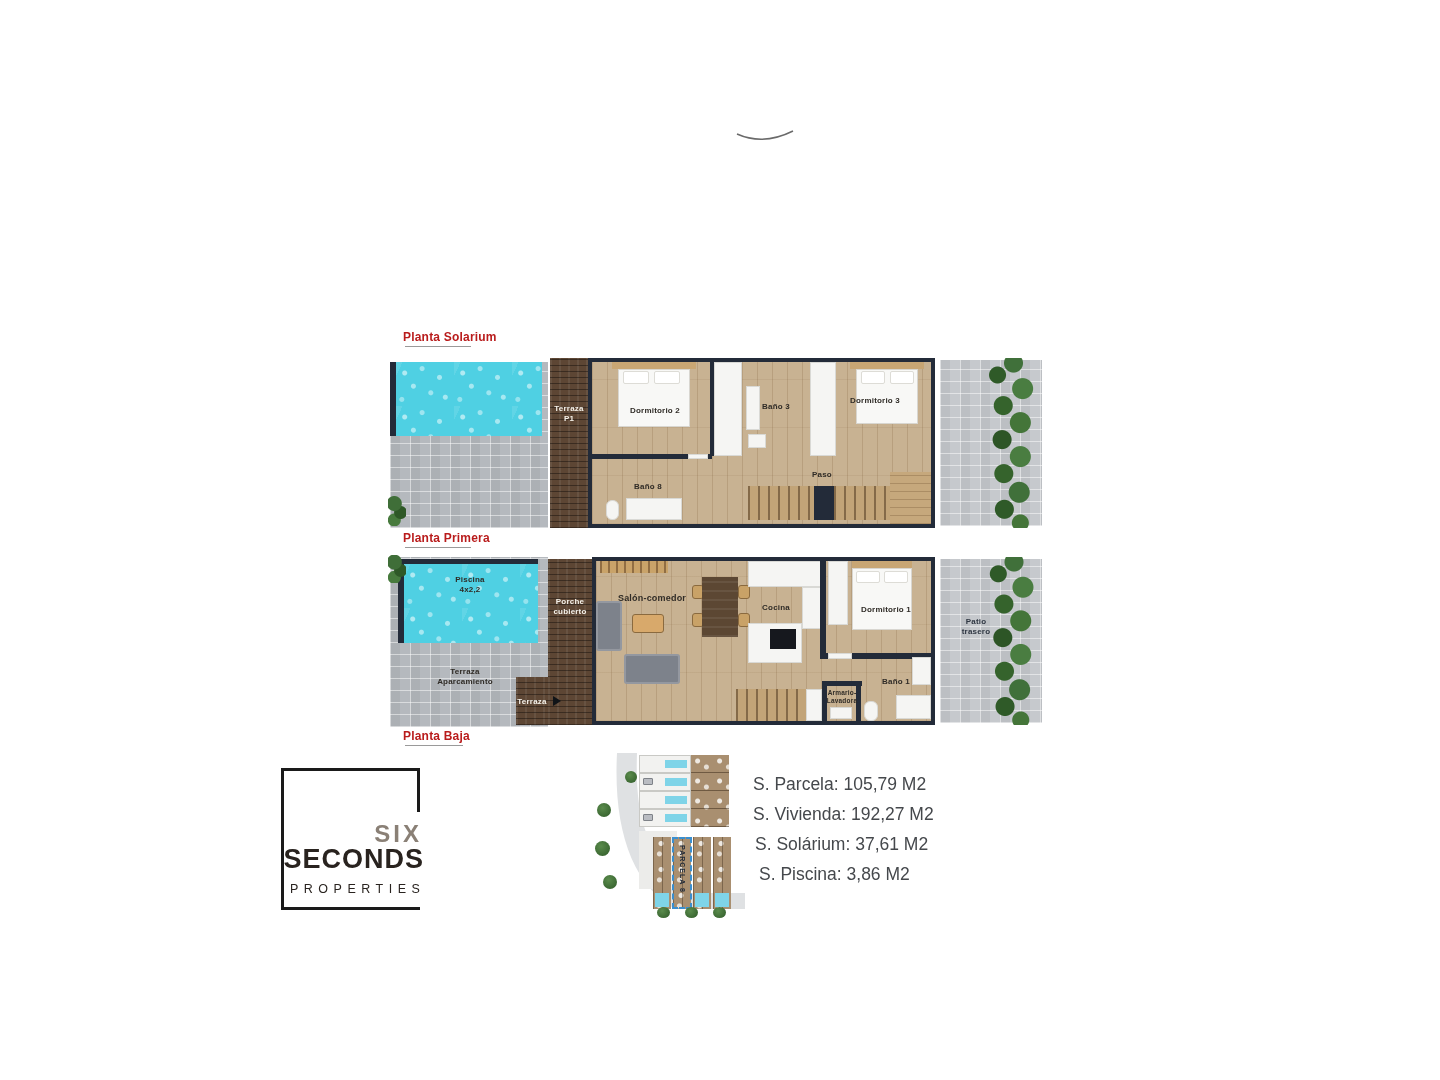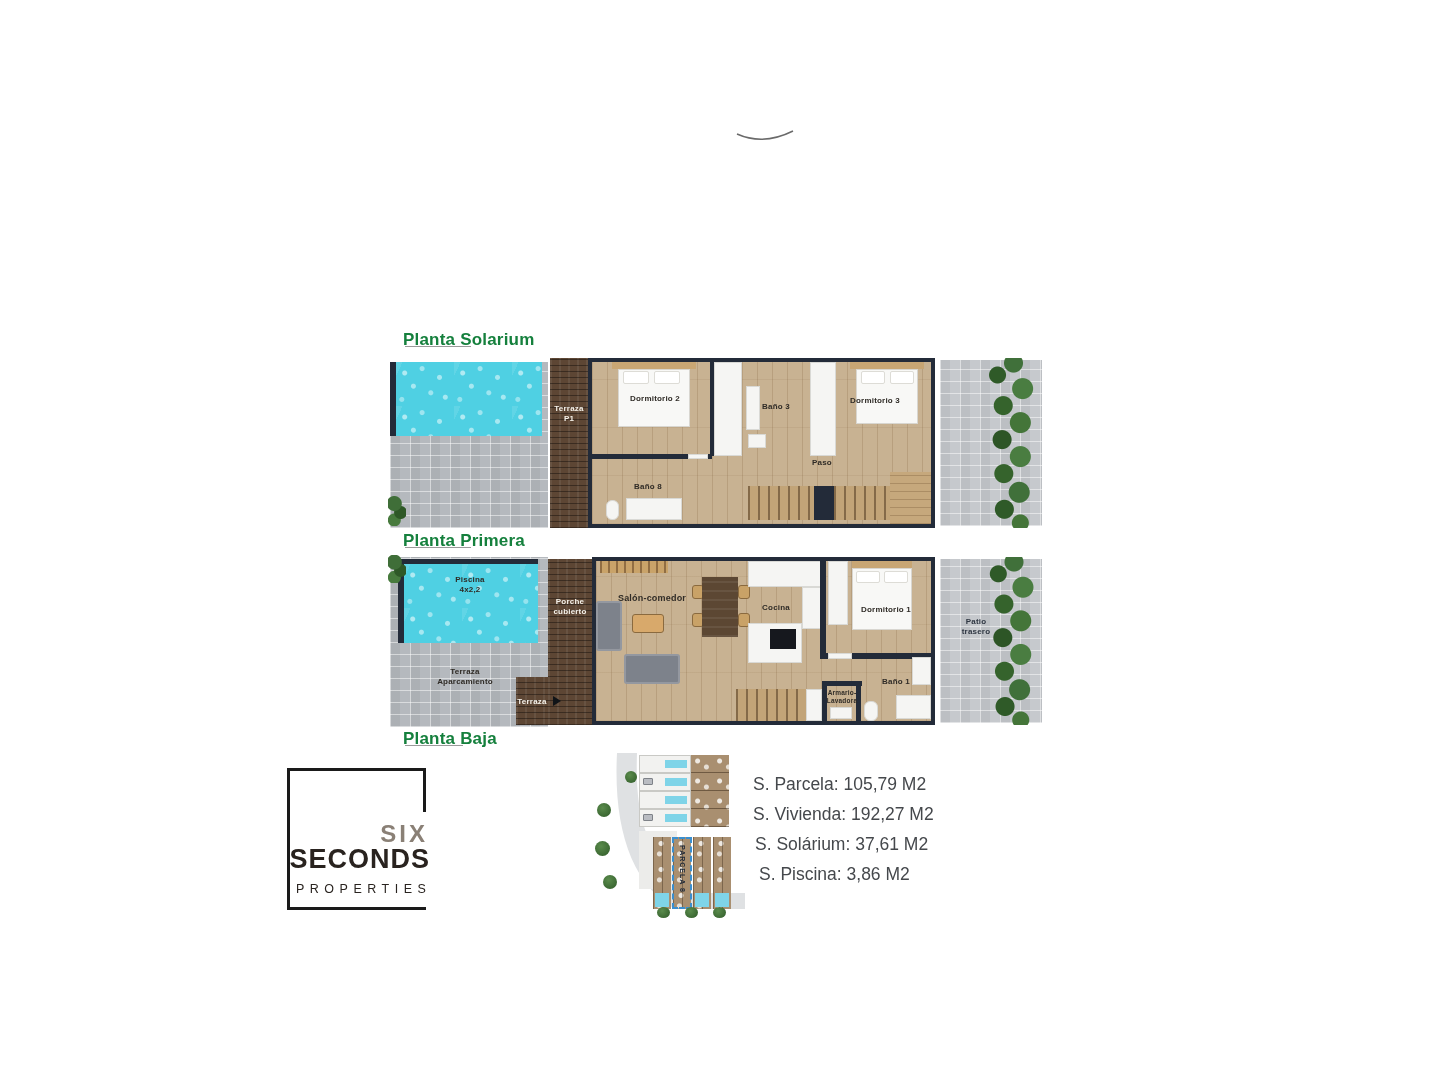--- a/index.html
+++ b/index.html
@@ -66,21 +66,21 @@
   .chair{background:#c9a267;border:1px solid #8a6a3f;border-radius:3px;box-sizing:border-box;}
   .sideboard{background-color:#c9a369;background-image:
     repeating-linear-gradient(90deg,rgba(60,30,10,.4) 0 2px,transparent 2px 8px);}
   .dtable{background-color:#5c4733;background-image:
     repeating-linear-gradient(0deg,rgba(255,255,255,.07) 0 2px,transparent 2px 9px);}
   .cooktop{background:#16181e;}
   .lbl{font-weight:bold;font-size:8px;line-height:1.25;color:#2f2b26;text-align:center;
        white-space:pre-line;letter-spacing:.2px;}
   .lbl.w{color:#f6f2ea;}
   .lbl.big{font-size:9px;}
-  .plan-title{font-weight:bold;font-size:17px;color:#15803d;letter-spacing:.2px;}
+  .plan-title{font-weight:bold;font-size:12px;color:#b91c1c;letter-spacing:.2px;}
   .tline{height:1px;background:#9a9a9a;}
   
   .logo-border{background:#1a1a1a;}
   .logo-six{font-weight:bold;font-size:24px;letter-spacing:3px;color:#8a8076;}
   .logo-seconds{font-weight:bold;font-size:27px;letter-spacing:1px;color:#29231f;}
   .logo-props{font-size:12.5px;letter-spacing:5.5px;color:#29231f;}
   
   .stat-line{font-size:17.5px;color:#45484c;margin-bottom:9px;white-space:nowrap;}
   .stat-line.i1{padding-left:2px;}
   .stat-line.i2{padding-left:6px;}
@@ -123,36 +123,36 @@
     <div class="abs woodstrip" style="left:160px;top:0;width:38px;height:170px"></div>
     <div class="abs lbl w" style="left:160px;top:46px;width:38px">Terraza
 P1</div>
     <div class="abs" style="left:198px;top:0;width:347px;height:170px;border:4px solid #232b39;box-sizing:border-box">
       <div class="abs floor" style="left:0;top:0;width:339px;height:162px"></div>
 
       <div class="abs headboard" style="left:20px;top:0;width:84px;height:7px"></div>
       <div class="abs bed" style="left:26px;top:7px;width:72px;height:58px"></div>
       <div class="abs pillow" style="left:31px;top:9px;width:26px;height:13px"></div>
       <div class="abs pillow" style="left:62px;top:9px;width:26px;height:13px"></div>
-      <div class="abs lbl" style="left:18px;top:32px;width:90px">Dormitorio 2</div>
+      <div class="abs lbl" style="left:18px;top:44px;width:90px">Dormitorio 2</div>
       <div class="abs wall" style="left:118px;top:0;width:4px;height:94px"></div>
       <div class="abs fix" style="left:122px;top:0;width:28px;height:94px"></div>
 
       <div class="abs fix" style="left:154px;top:24px;width:14px;height:44px"></div>
       <div class="abs fix" style="left:156px;top:72px;width:18px;height:14px"></div>
       <div class="abs lbl" style="left:160px;top:40px;width:48px">Baño 3</div>
       <div class="abs fix" style="left:218px;top:0;width:26px;height:94px"></div>
 
       <div class="abs headboard" style="left:258px;top:0;width:74px;height:7px"></div>
       <div class="abs bed" style="left:264px;top:7px;width:62px;height:55px"></div>
       <div class="abs pillow" style="left:269px;top:9px;width:24px;height:13px"></div>
       <div class="abs pillow" style="left:298px;top:9px;width:24px;height:13px"></div>
       <div class="abs lbl" style="left:255px;top:34px;width:56px">Dormitorio 3</div>
 
-      <div class="abs lbl" style="left:195px;top:96px;width:70px">Paso</div>
+      <div class="abs lbl" style="left:195px;top:108px;width:70px">Paso</div>
 
       <div class="abs wall" style="left:0;top:92px;width:120px;height:5px"></div>
       <div class="abs fix" style="left:96px;top:92px;width:20px;height:5px"></div>
       <div class="abs lbl" style="left:26px;top:120px;width:60px">Baño 8</div>
       <div class="abs fix" style="left:14px;top:138px;width:13px;height:20px;border-radius:6px"></div>
       <div class="abs fix" style="left:34px;top:136px;width:56px;height:22px"></div>
 
       <div class="abs treads" style="left:156px;top:124px;width:66px;height:34px"></div>
       <div class="abs wall" style="left:222px;top:124px;width:20px;height:34px"></div>
       <div class="abs treads" style="left:242px;top:124px;width:56px;height:34px"></div>
@@ -226,21 +226,21 @@
       <div class="abs fix" style="left:210px;top:128px;width:16px;height:32px"></div>
     </div>
     <div class="abs pavers light" style="left:550px;top:2px;width:102px;height:164px"></div>
     <div class="abs lbl" style="left:556px;top:60px;width:60px;color:#2e3642">Patio
 trasero</div>
     <div class="abs trees" style="left:596px;top:0;width:56px;height:168px"></div>
   </div>
   <div class="abs plan-title" style="left:403px;top:729px">Planta Baja</div>
   <div class="abs tline" style="left:405px;top:745px;width:58px"></div>
 
-  <div class="abs" style="left:287px;top:768px;width:139px;height:134px">
+  <div class="abs" style="left:281px;top:768px;width:139px;height:134px">
     <div class="abs logo-border" style="left:0;top:0;width:139px;height:3px"></div>
     <div class="abs logo-border" style="left:0;top:0;width:3px;height:142px"></div>
     <div class="abs logo-border" style="left:0;top:139px;width:139px;height:3px"></div>
     <div class="abs logo-border" style="left:136px;top:0;width:3px;height:44px"></div>
     <div class="abs logo-six" style="right:-2px;top:52px">SIX</div>
     <div class="abs logo-seconds" style="right:-4px;top:76px">SECONDS</div>
     <div class="abs logo-props" style="left:9px;top:114px">PROPERTIES</div>
   </div>
 
   <div class="abs" style="left:595px;top:753px;width:150px;height:165px">

